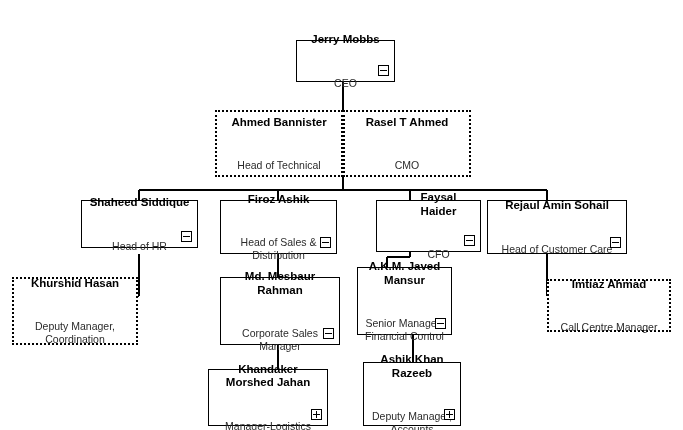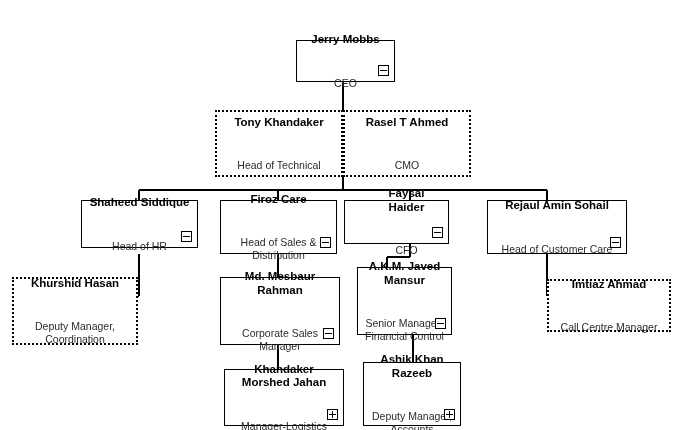--- a/index.html
+++ b/index.html
@@ -149,43 +149,43 @@
 
   <div id="nodes-layer">
       <div class="node" style="left: 296px; top: 40px; width: 99px; height: 42px;">
         <div class="node-name">Jerry Mobbs</div>
         <div class="node-title">CEO</div>
         <div class="toggle minus" style="right: 5px; bottom: 5px;">
           <span class="bar-h"></span>
         </div>
       </div>
       <div class="node dotted" style="left: 215px; top: 110px; width: 128px; height: 67px;">
-        <div class="node-name">Tony Khandaker</div>
+        <div class="node-name">Ahmed Bannister</div>
         <div class="node-title">Head of Technical</div>
       </div>
       <div class="node dotted" style="left: 343px; top: 110px; width: 128px; height: 67px;">
         <div class="node-name">Rasel T Ahmed</div>
         <div class="node-title">CMO</div>
       </div>
       <div class="node" style="left: 81px; top: 200px; width: 117px; height: 48px;">
         <div class="node-name">Shaheed Siddique</div>
         <div class="node-title">Head of HR</div>
         <div class="toggle minus" style="right: 5px; bottom: 5px;">
           <span class="bar-h"></span>
         </div>
       </div>
       <div class="node" style="left: 220px; top: 200px; width: 117px; height: 54px;">
-        <div class="node-name">Firoz Care</div>
+        <div class="node-name">Firoz Ashik</div>
         <div class="node-title">Head of Sales &amp;
 Distribution</div>
         <div class="toggle minus" style="right: 5px; bottom: 5px;">
           <span class="bar-h"></span>
         </div>
       </div>
-      <div class="node" style="left: 344px; top: 200px; width: 105px; height: 44px; padding-left: 25px;">
+      <div class="node" style="left: 376px; top: 200px; width: 105px; height: 52px; padding-left: 25px;">
         <div class="node-name">Faysal Haider</div>
         <div class="node-title">CFO</div>
         <div class="toggle minus" style="right: 5px; bottom: 5px;">
           <span class="bar-h"></span>
         </div>
       </div>
       <div class="node" style="left: 487px; top: 200px; width: 140px; height: 54px;">
         <div class="node-name">Rejaul Amin Sohail</div>
         <div class="node-title">Head of Customer Care</div>
         <div class="toggle minus" style="right: 5px; bottom: 5px;">
@@ -212,21 +212,21 @@
         <div class="node-title">Senior Manager-
 Financial Control</div>
         <div class="toggle minus" style="right: 5px; bottom: 5px;">
           <span class="bar-h"></span>
         </div>
       </div>
       <div class="node dotted" style="left: 547px; top: 279px; width: 124px; height: 53px;">
         <div class="node-name">Imtiaz Ahmad</div>
         <div class="node-title">Call Centre Manager</div>
       </div>
-      <div class="node" style="left: 224px; top: 369px; width: 120px; height: 57px;">
+      <div class="node" style="left: 208px; top: 369px; width: 120px; height: 57px;">
         <div class="node-name">Khandaker
 Morshed Jahan</div>
         <div class="node-title">Manager-Logistics</div>
         <div class="toggle plus" style="right: 5px; bottom: 5px;">
           <span class="bar-h"></span>
           <span class="bar-v"></span>
         </div>
       </div>
       <div class="node" style="left: 363px; top: 362px; width: 98px; height: 64px;">
         <div class="node-name">Ashik Khan

